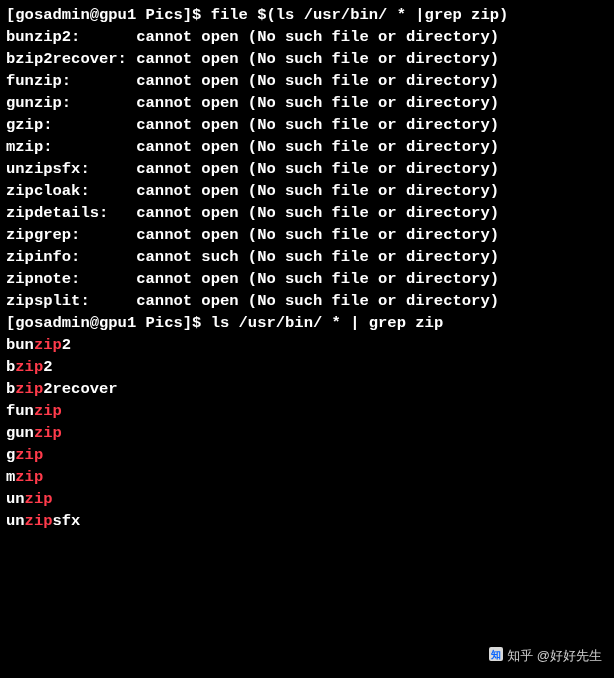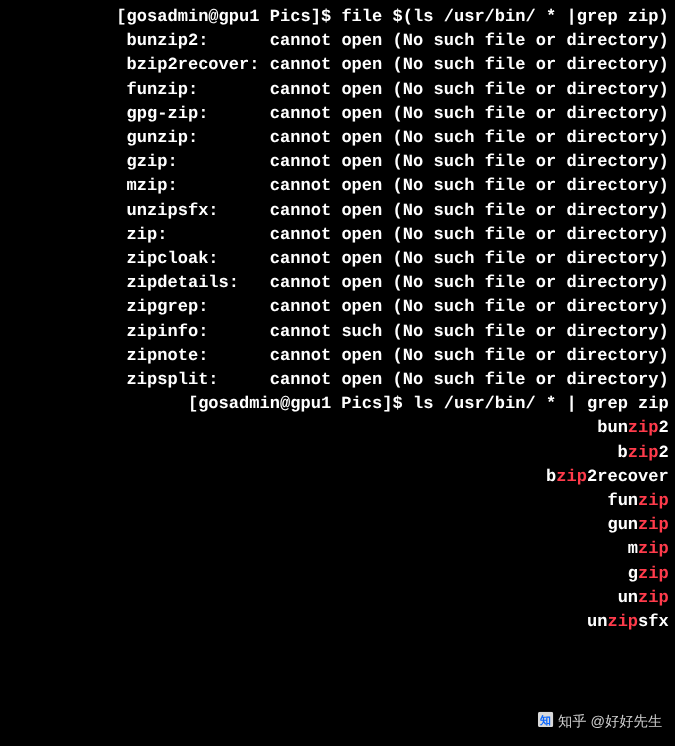--- a/index.html
+++ b/index.html
@@ -10,21 +10,21 @@
     font-family: "Consolas", "Courier New", monospace;
     font-size: 15.5px;
     line-height: 22px;
     width: 614px;
     height: 678px;
     box-sizing: border-box;
     position: relative;
     overflow: hidden;
     font-weight: bold;
   }
-  .line { white-space: pre; text-align: right; }
+  .line { white-space: pre; }
   .hl { color: #ff3b4b; font-weight: bold; }
   .watermark {
     position: absolute;
     right: 12px;
     bottom: 10px;
     font-size: 13px;
     font-weight: normal;
     color: #cfcfcf;
     font-family: Arial, sans-serif;
   }
@@ -35,40 +35,38 @@
   }
 </style>
 </head>
 <body>
 
 <div id="terminal">
     <div class="line"><span>[gosadmin@gpu1 Pics]$ </span><span>file $(ls /usr/bin/ * |grep zip)</span></div>
     <div class="line"><span>bunzip2:      cannot open (No such file or directory)</span></div>
     <div class="line"><span>bzip2recover: cannot open (No such file or directory)</span></div>
     <div class="line"><span>funzip:       cannot open (No such file or directory)</span></div>
-    <div class="line"><span>gpg-zip:      cannot open (No such file or directory)</span></div>
     <div class="line"><span>gunzip:       cannot open (No such file or directory)</span></div>
     <div class="line"><span>gzip:         cannot open (No such file or directory)</span></div>
     <div class="line"><span>mzip:         cannot open (No such file or directory)</span></div>
     <div class="line"><span>unzipsfx:     cannot open (No such file or directory)</span></div>
-    <div class="line"><span>zip:          cannot open (No such file or directory)</span></div>
     <div class="line"><span>zipcloak:     cannot open (No such file or directory)</span></div>
     <div class="line"><span>zipdetails:   cannot open (No such file or directory)</span></div>
     <div class="line"><span>zipgrep:      cannot open (No such file or directory)</span></div>
     <div class="line"><span>zipinfo:      cannot such (No such file or directory)</span></div>
     <div class="line"><span>zipnote:      cannot open (No such file or directory)</span></div>
     <div class="line"><span>zipsplit:     cannot open (No such file or directory)</span></div>
     <div class="line"><span>[gosadmin@gpu1 Pics]$ </span><span>ls /usr/bin/ * | grep zip</span></div>
     <div class="line"><span>bun</span><span class="hl">zip</span><span>2</span></div>
     <div class="line"><span>b</span><span class="hl">zip</span><span>2</span></div>
     <div class="line"><span>b</span><span class="hl">zip</span><span>2recover</span></div>
     <div class="line"><span>fun</span><span class="hl">zip</span><span></span></div>
     <div class="line"><span>gun</span><span class="hl">zip</span><span></span></div>
+    <div class="line"><span>g</span><span class="hl">zip</span><span></span></div>
     <div class="line"><span>m</span><span class="hl">zip</span><span></span></div>
-    <div class="line"><span>g</span><span class="hl">zip</span><span></span></div>
     <div class="line"><span>un</span><span class="hl">zip</span><span></span></div>
     <div class="line"><span>un</span><span class="hl">zip</span><span>sfx</span></div>
   </div>
 
 <div class="watermark">
   <span class="zh-icon">
     <svg width="14" height="14" viewBox="0 0 14 14">
         <rect x="0" y="0" width="14" height="14" rx="2" fill="#ffffff" opacity="0.85"></rect>
         <text x="7" y="11" text-anchor="middle" font-size="10" font-family="Arial" fill="#0a66ff" font-weight="bold">知</text>
       </svg>

